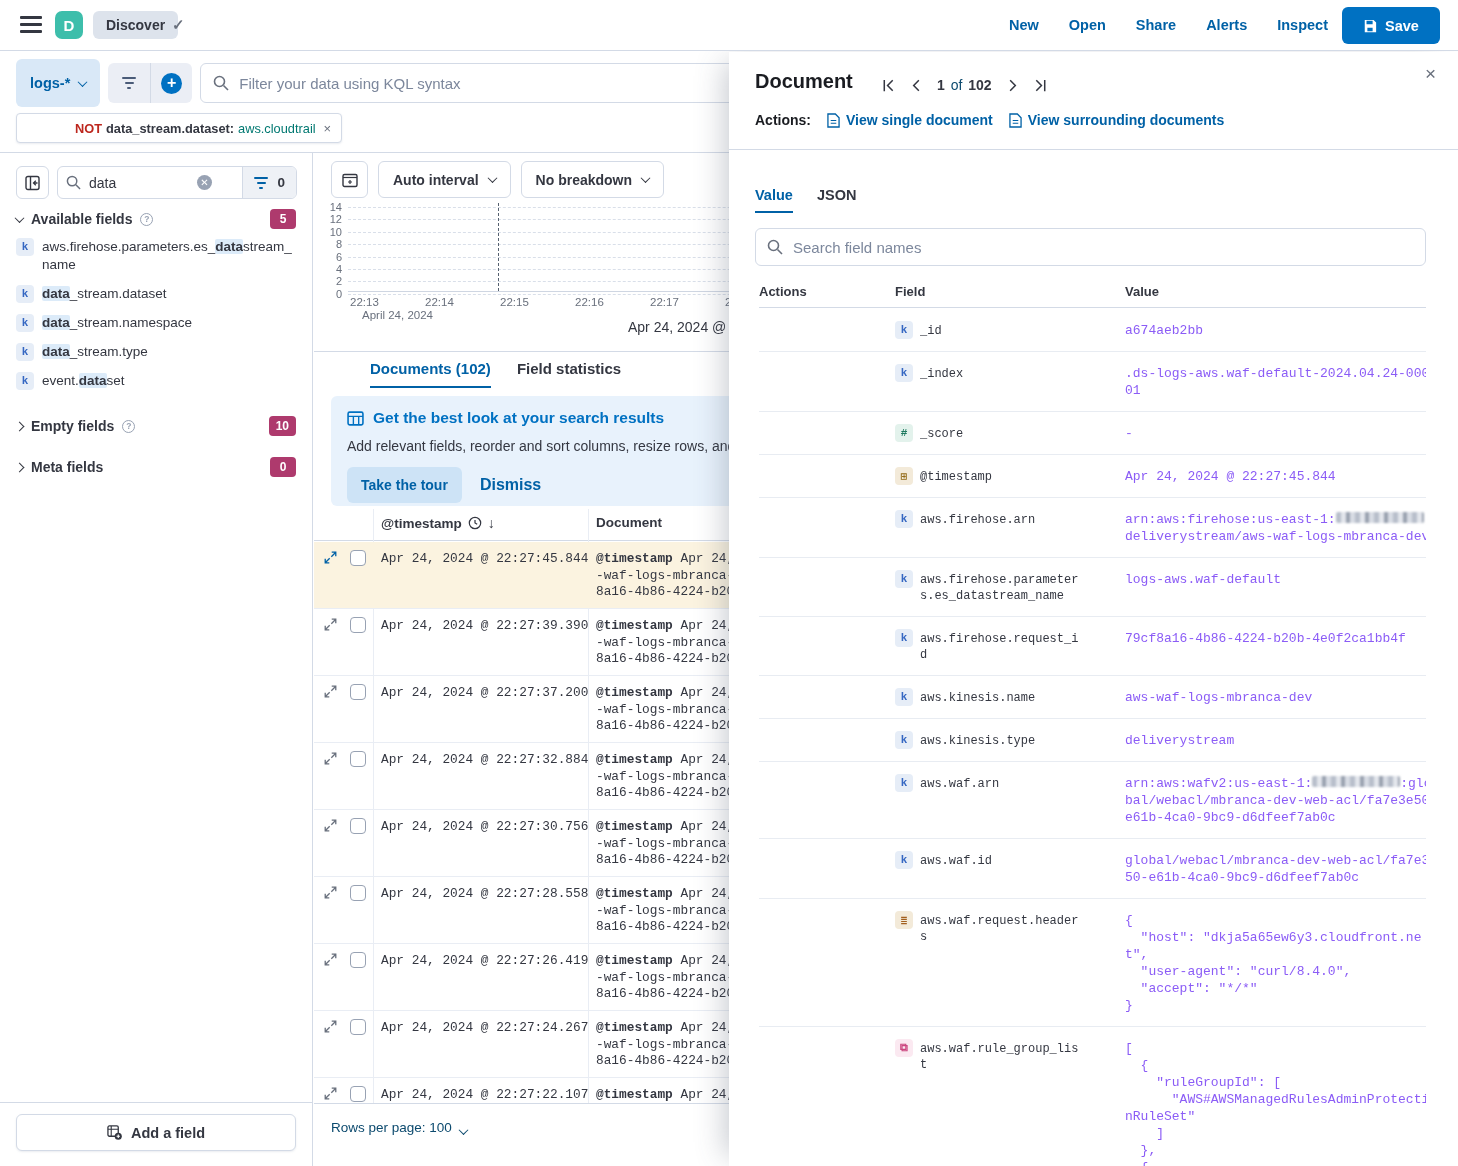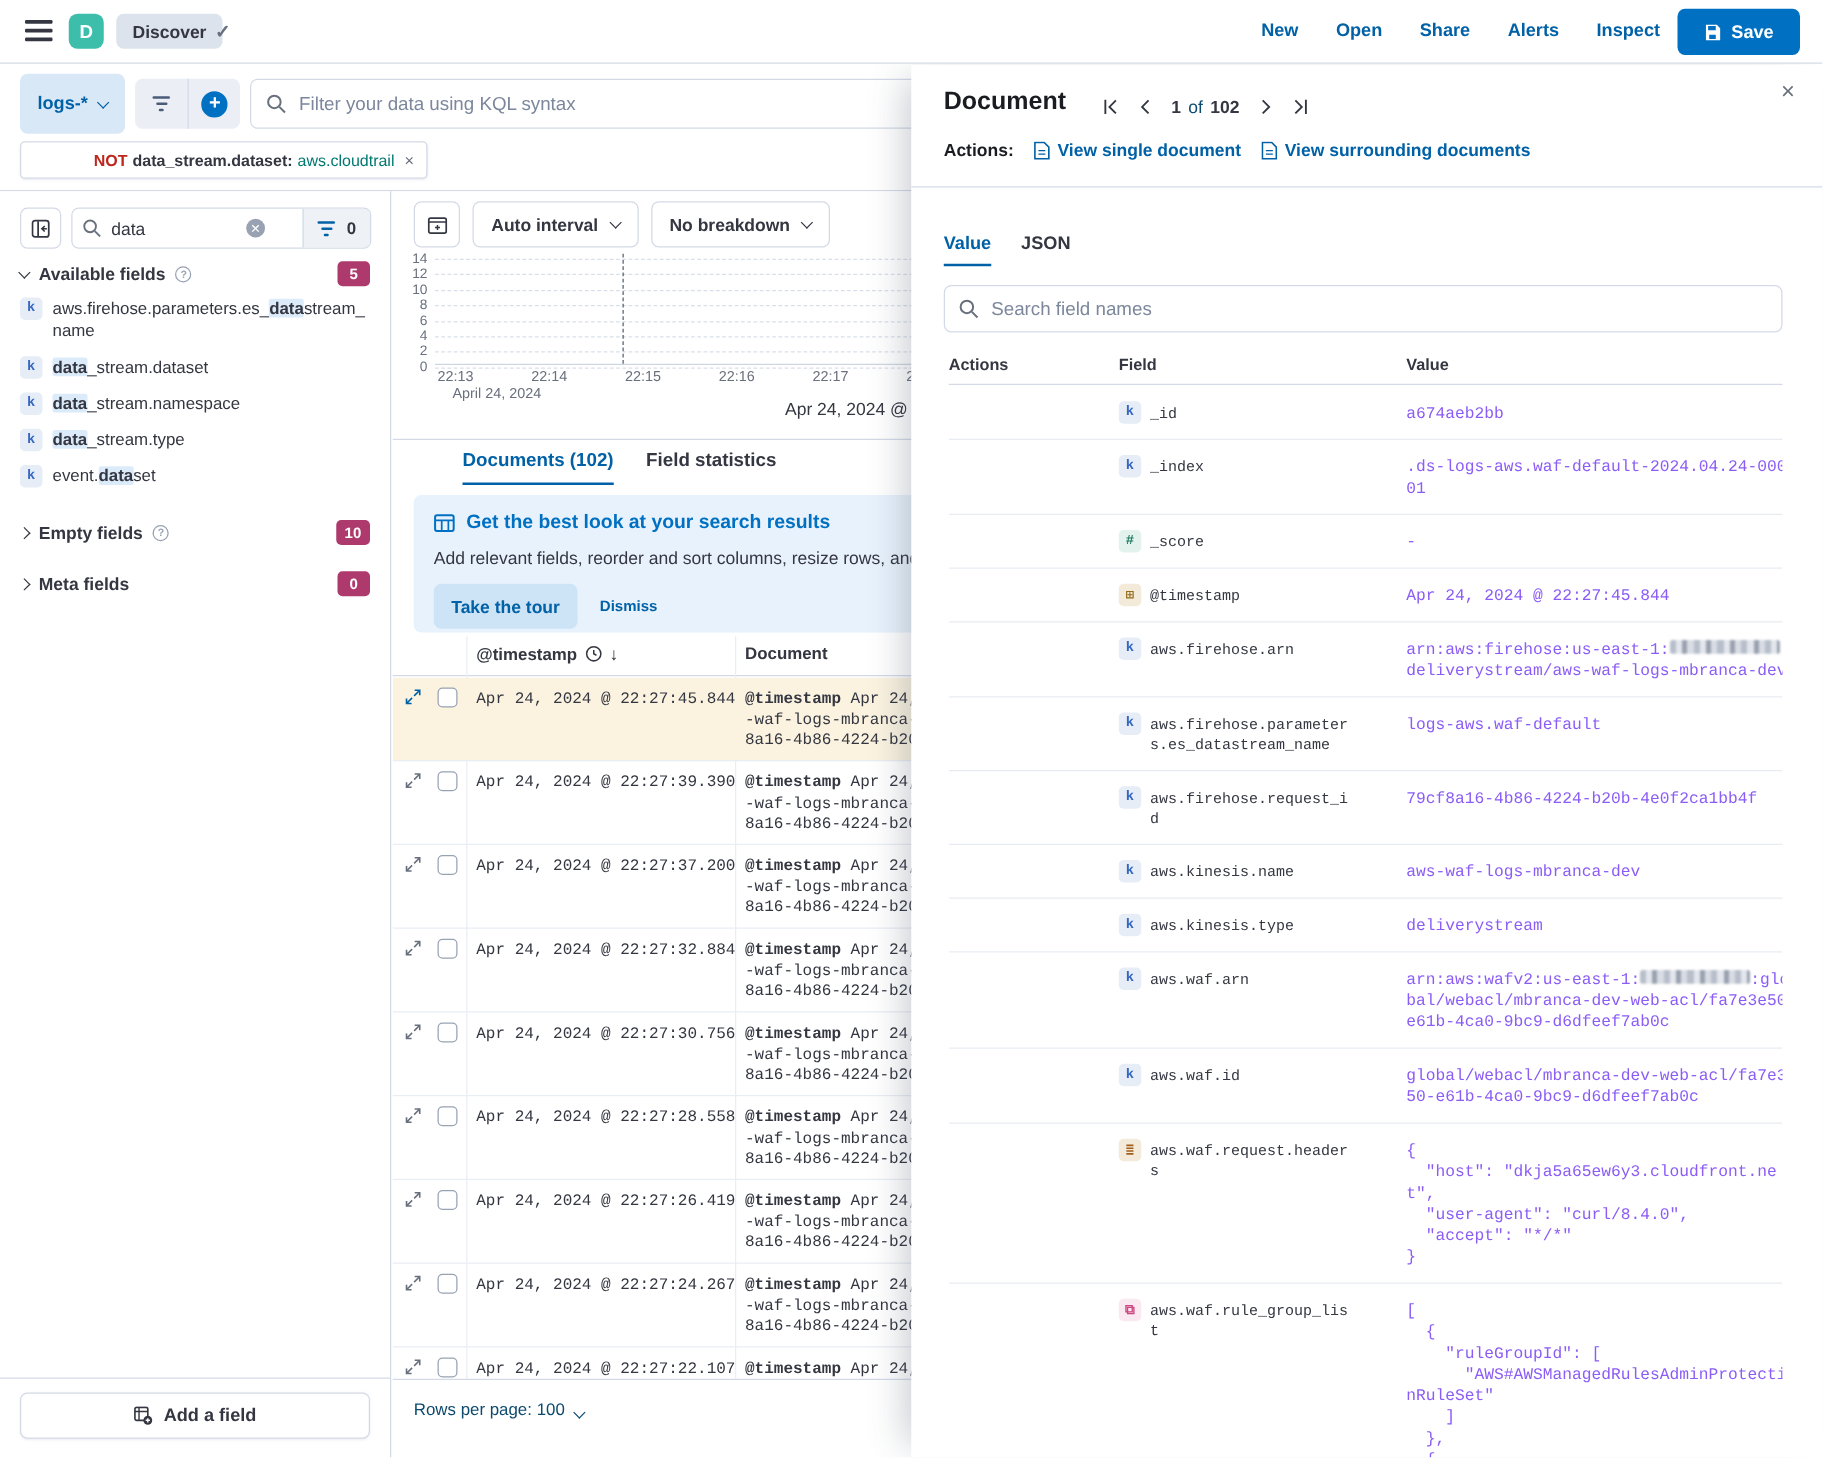--- a/index.html
+++ b/index.html
@@ -83,21 +83,21 @@
   .caption{position:absolute;top:166px;left:314px;font-size:14px;color:#343741;white-space:nowrap;}
   .mdiv{position:absolute;top:198px;left:0;right:0;height:1px;background:#d3dae6;}
   .tabs{position:absolute;top:207px;left:17px;display:flex;gap:26px;margin-left:39px;}
   .tab{font-size:15px;font-weight:700;padding-bottom:9px;cursor:pointer;color:#343741;}
   .tab.active{color:#0061a6;border-bottom:2.5px solid #0061a6;}
   .callout{position:absolute;top:243px;left:17px;width:1110px;height:110px;background:#e8f2fc;border-radius:6px;padding:13px 16px;}
   .co-title{display:flex;align-items:center;gap:9px;color:#0071c2;font-weight:600;font-size:15.5px;}
   .co-body{margin-top:11px;font-size:14px;color:#343741;white-space:nowrap;overflow:hidden;}
   .co-btns{margin-top:13px;display:flex;align-items:center;gap:18px;}
   .tourbtn{height:36px;padding:0 14px;border-radius:6px;background:#cde3f6;color:#0061a6;font-weight:700;font-size:14px;display:inline-flex;align-items:center;border:none;cursor:pointer;}
-  .dismiss{color:#0061a6;font-weight:700;font-size:12px;cursor:pointer;}
+  .dismiss{color:#0061a6;font-weight:700;font-size:16px;cursor:pointer;}
   .dhead{position:absolute;top:356px;left:0;right:0;height:32px;border-bottom:1px solid #d3dae6;font-weight:700;font-size:13.5px;color:#343741;}
   .dhead .ts{position:absolute;left:67px;top:6px;display:flex;align-items:center;gap:6px;}
   .dhead .doc{position:absolute;left:282px;top:6px;}
   .vsep{position:absolute;top:356px;width:1px;background:#e9edf4;}
   .drows{position:absolute;top:389px;left:0;right:0;height:561px;overflow:hidden;}
   .drow{position:relative;height:67px;border-bottom:1px solid #e9edf4;cursor:pointer;}
   .drow.sel{background:#fbf3e0;}
   .expicon{position:absolute;left:10px;top:9px;color:#69707d;cursor:pointer;}
   .drow.sel .expicon{color:#0061a6;}
   .cbox{position:absolute;left:36px;top:8px;width:16px;height:16px;border:1px solid #98a2b3;border-radius:4px;background:#fff;cursor:pointer;}

